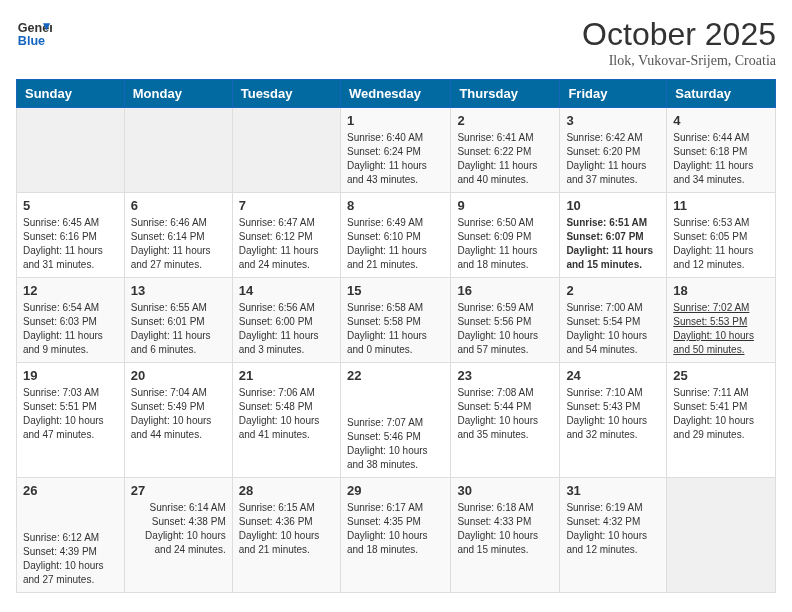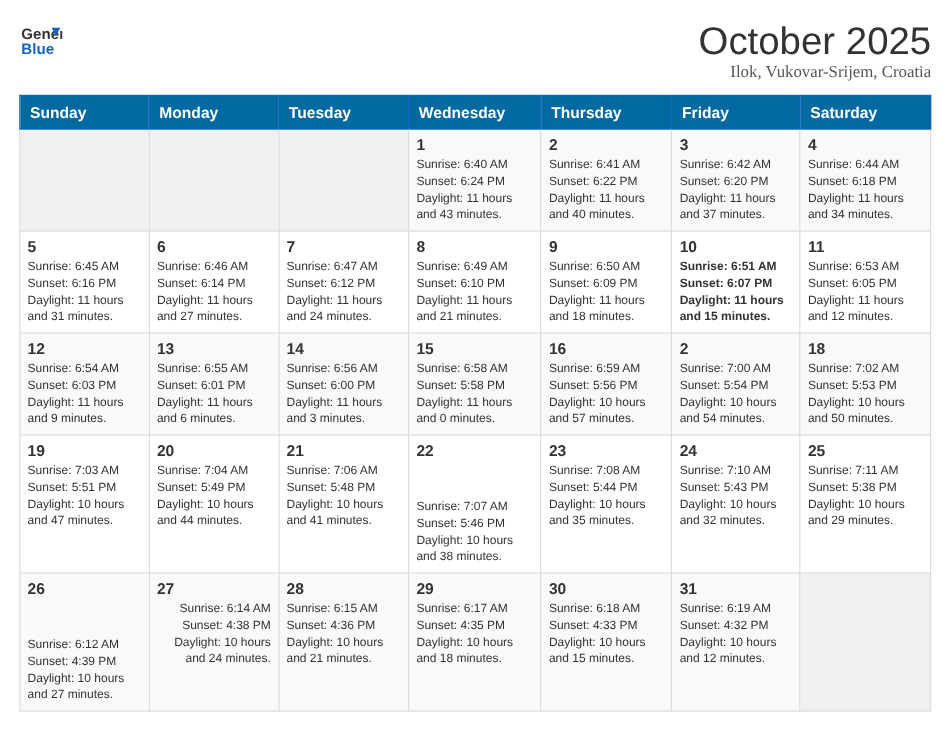--- a/index.html
+++ b/index.html
@@ -233,21 +233,21 @@
         </td>
         <td>
           <span class="day-number">2</span>
           <div class="day-info" style="white-space: pre-line;">Sunrise: 7:00 AM
 Sunset: 5:54 PM
 Daylight: 10 hours
 and 54 minutes.</div>
         </td>
         <td>
           <span class="day-number">18</span>
-          <div class="day-info" style="white-space: pre-line;">Sunrise: 7:02 AM
+          <div class="day-info" style="white-space: pre-line; text-decoration: underline;">Sunrise: 7:02 AM
 Sunset: 5:53 PM
 Daylight: 10 hours
 and 50 minutes.</div>
         </td>
       </tr>
       <tr>
         <td>
           <span class="day-number">19</span>
           <div class="day-info" style="white-space: pre-line;">Sunrise: 7:03 AM
 Sunset: 5:51 PM
@@ -285,21 +285,21 @@
         <td>
           <span class="day-number">24</span>
           <div class="day-info" style="white-space: pre-line;">Sunrise: 7:10 AM
 Sunset: 5:43 PM
 Daylight: 10 hours
 and 32 minutes.</div>
         </td>
         <td>
           <span class="day-number">25</span>
           <div class="day-info" style="white-space: pre-line;">Sunrise: 7:11 AM
-Sunset: 5:38 PM
+Sunset: 5:41 PM
 Daylight: 10 hours
 and 29 minutes.</div>
         </td>
       </tr>
       <tr>
         <td>
           <span class="day-number">26</span>
           <div class="day-info" style="white-space: pre-line; margin-top: 33px;">Sunrise: 6:12 AM
 Sunset: 4:39 PM
 Daylight: 10 hours

